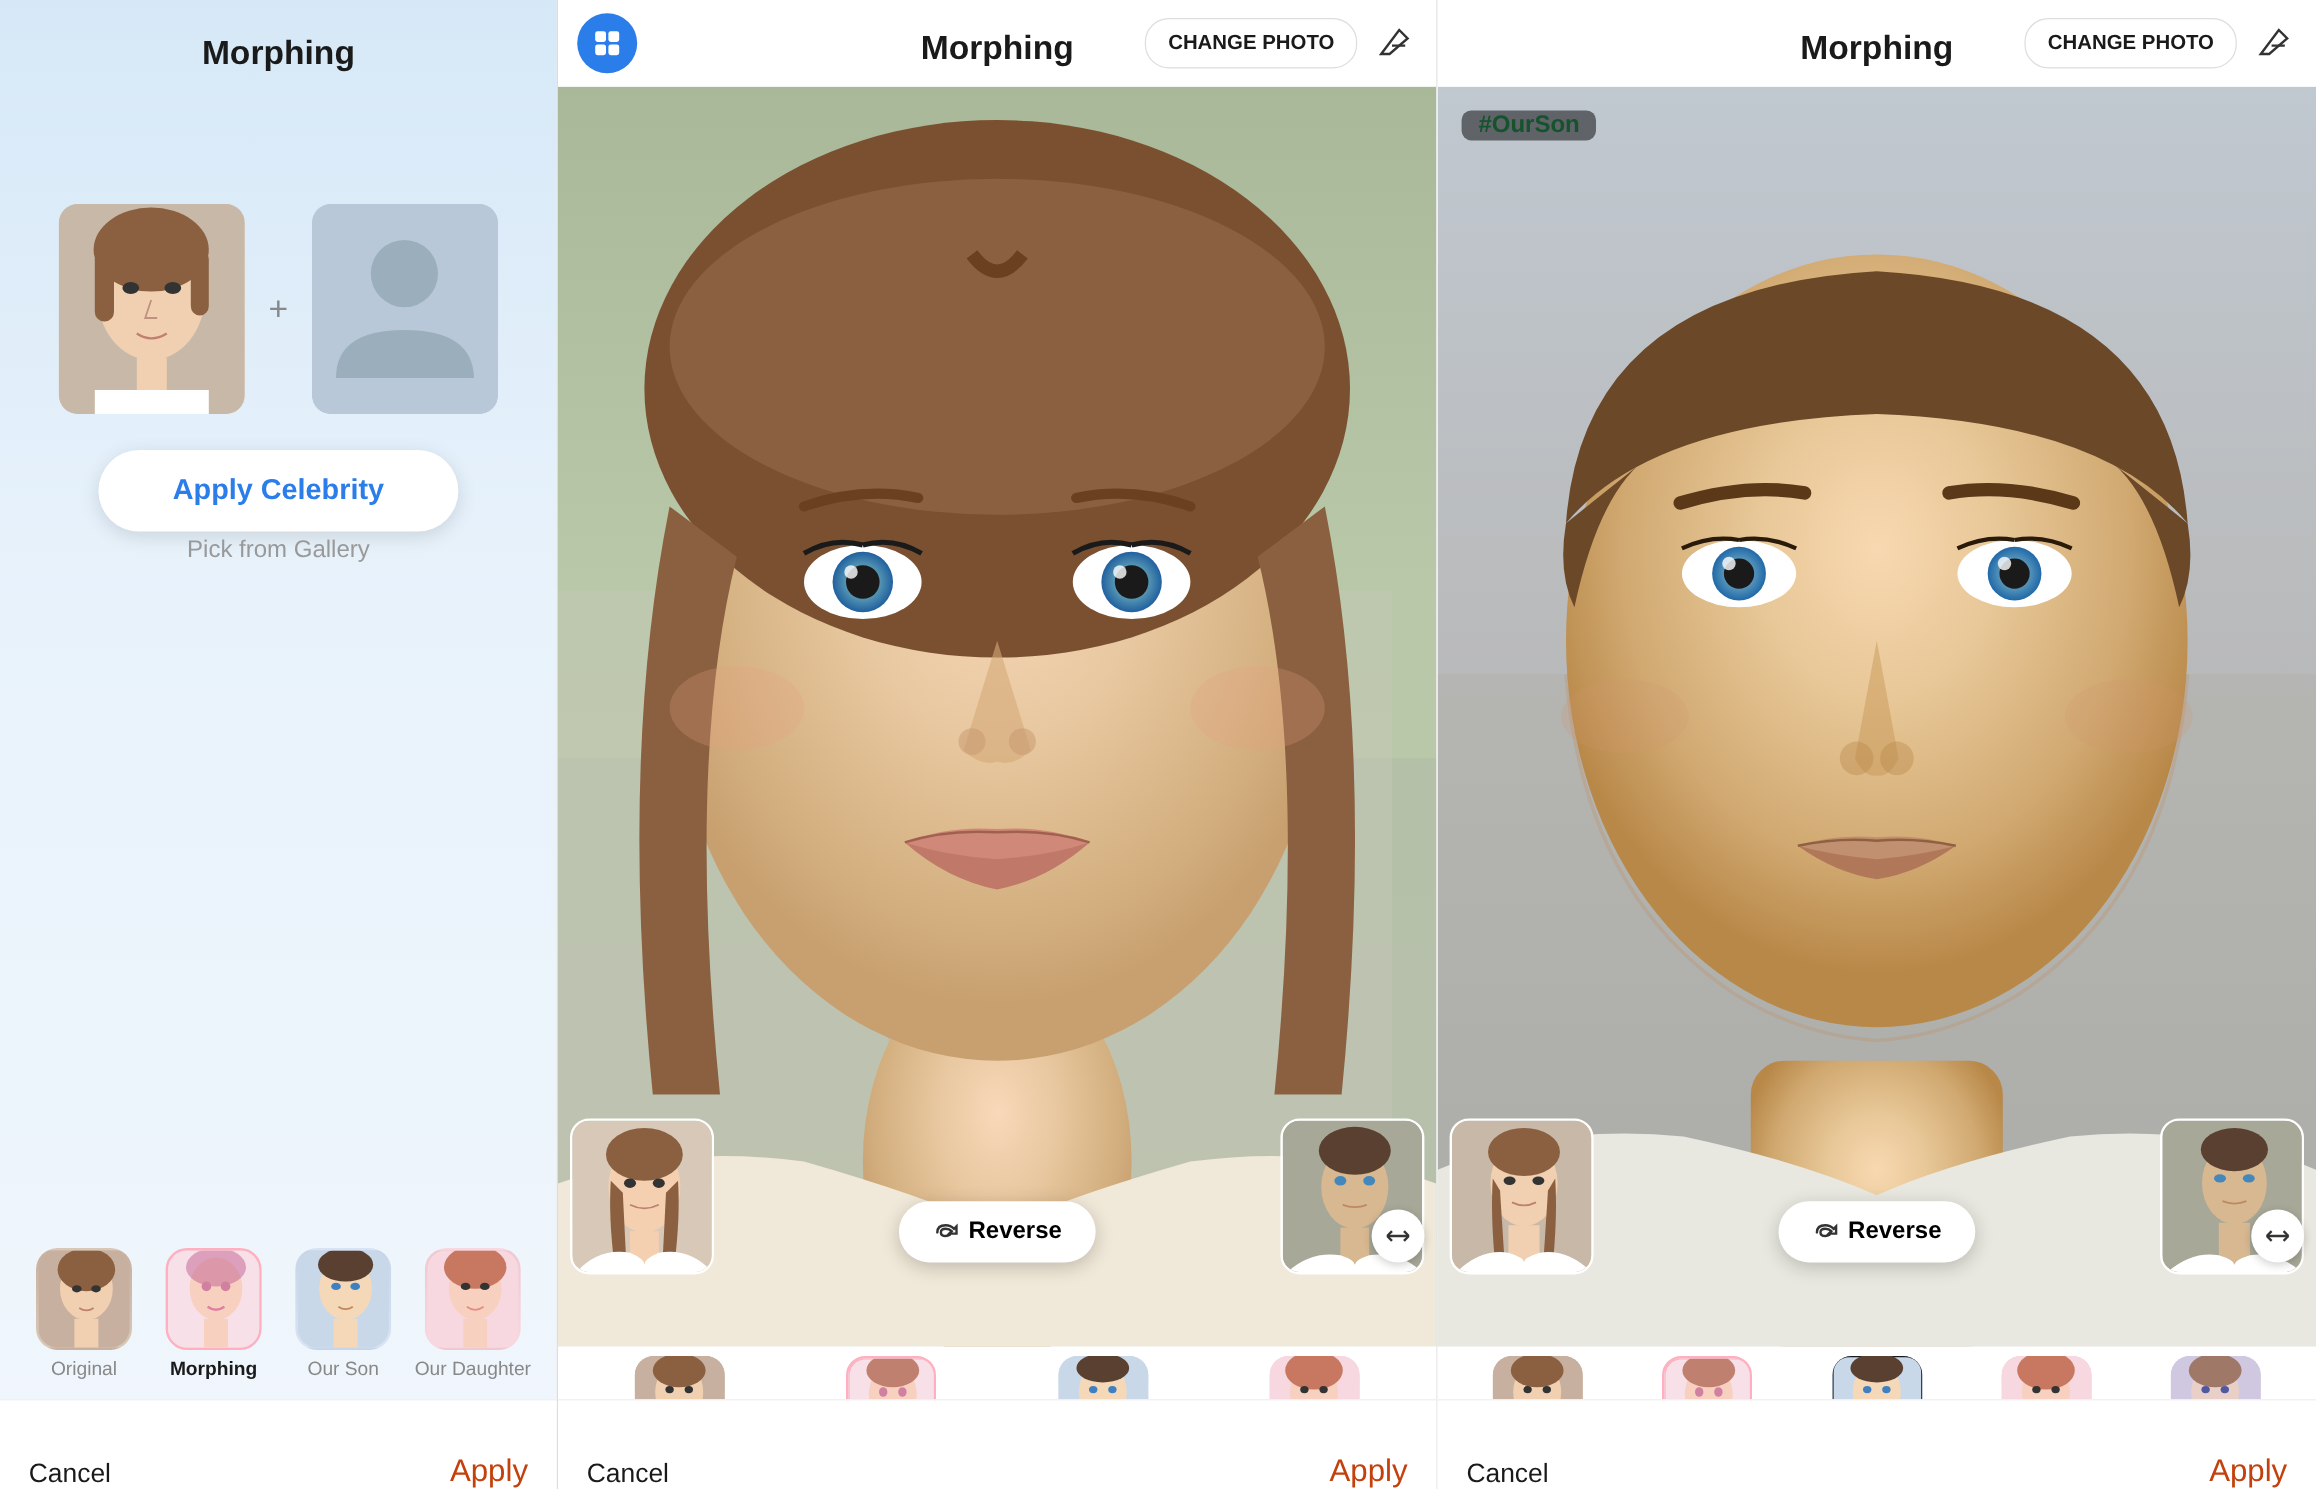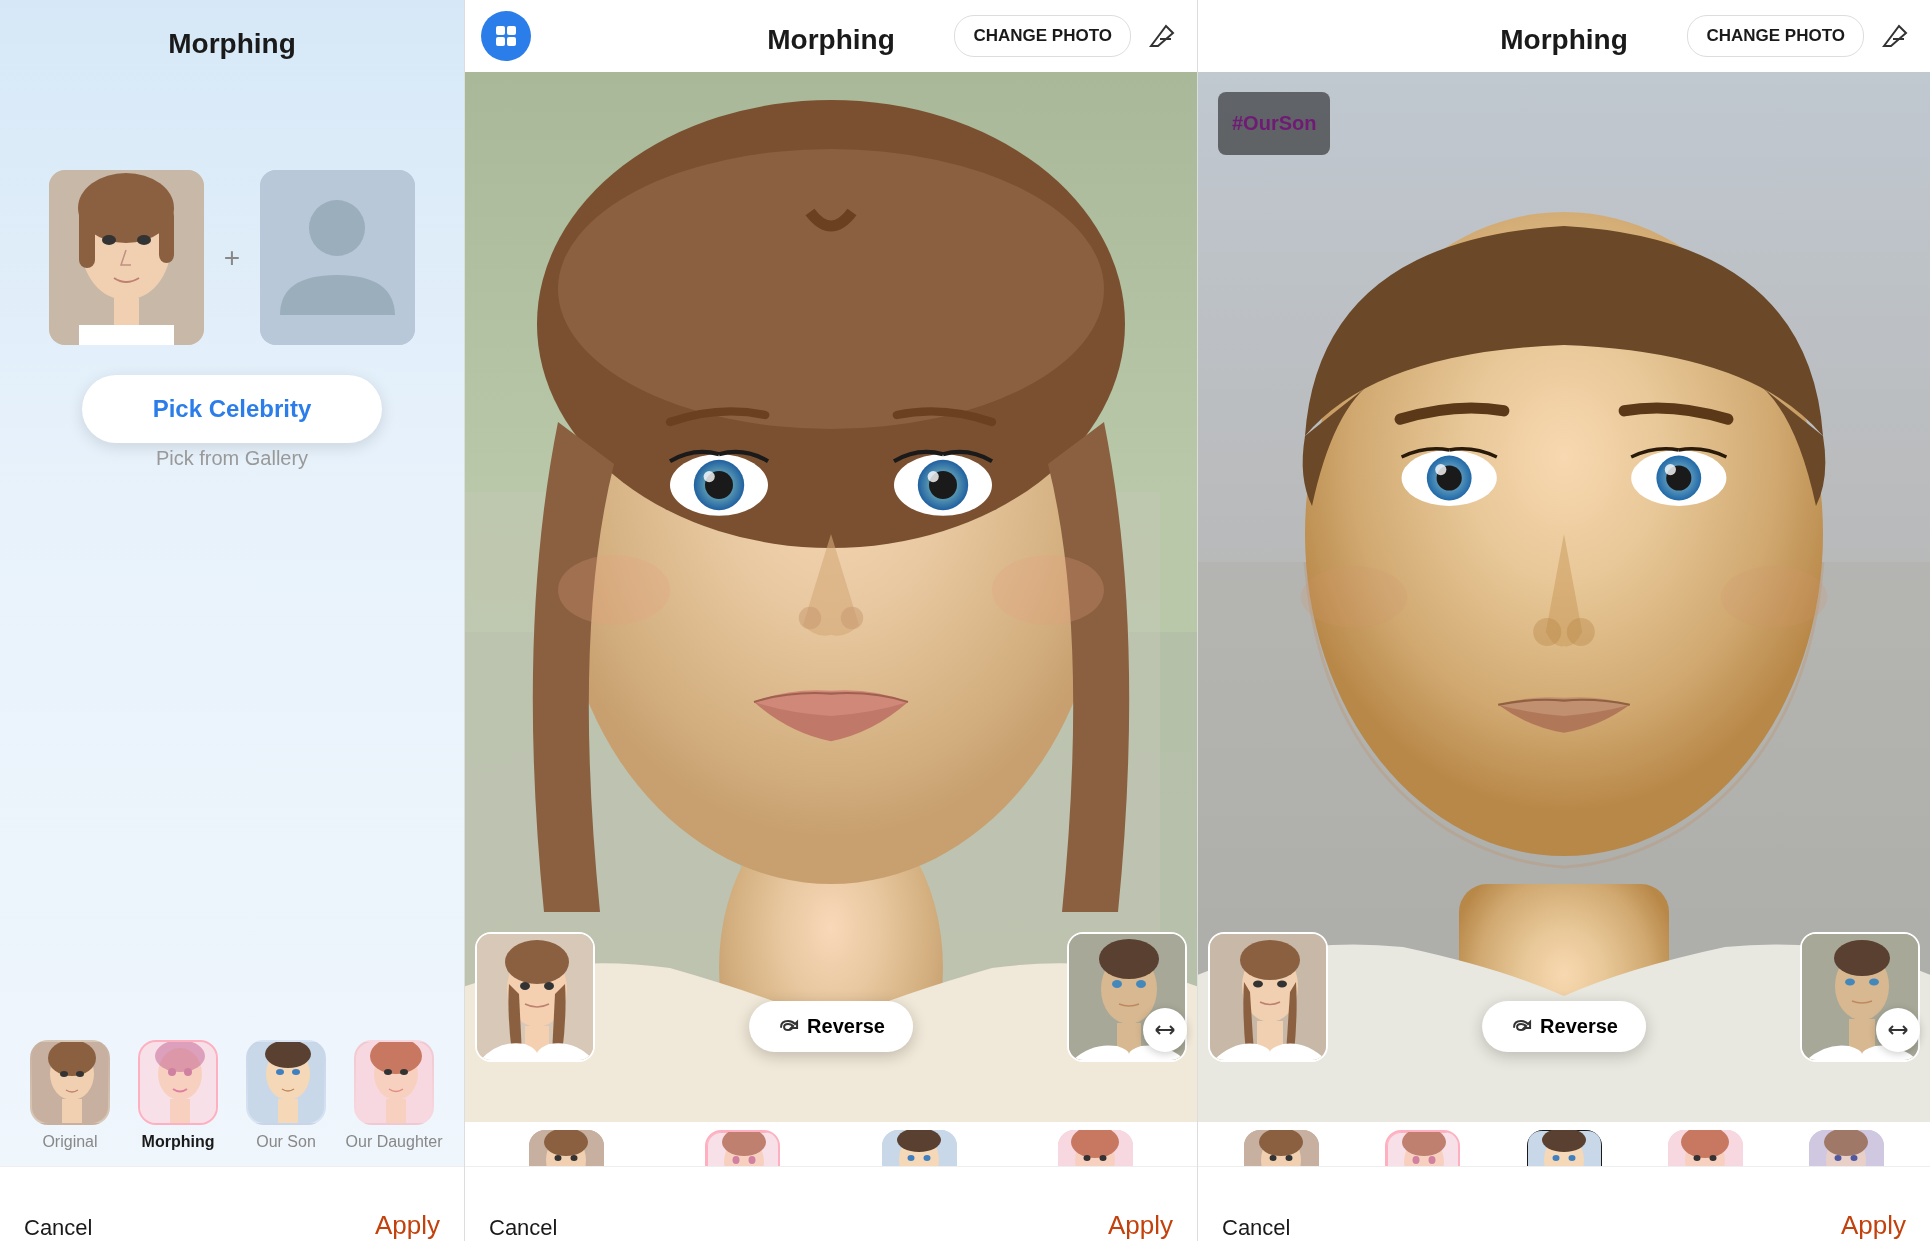--- a/index.html
+++ b/index.html
@@ -207,21 +207,20 @@
       top: 50%;
       transform: translateY(-50%);
     }
 
     .header-right {
       position: absolute;
       right: 16px;
       top: 50%;
       transform: translateY(-50%);
       display: flex;
-      align-items: center;
       gap: 10px;
     }
 
     .grid-icon-btn {
       width: 50px;
       height: 50px;
       background: #2b7de9;
       border-radius: 50%;
       border: none;
       cursor: pointer;
@@ -321,22 +320,22 @@
       font-size: 18px;
       box-shadow: 0 2px 8px rgba(0,0,0,0.2);
     }
 
     
     .hashtag-overlay {
       position: absolute;
       top: 20px;
       left: 20px;
       background: rgba(0,0,0,0.5);
-      color: #701a75;
-      padding: 20px 14px;
+      color: #14532d;
+      padding: 1px 14px;
       border-radius: 8px;
       font-size: 20px;
       font-weight: 600;
     }
 
     
     .result-tab-bar {
       display: flex;
       padding: 8px 16px;
       gap: 6px;
@@ -413,21 +412,21 @@
       <svg width="155" height="175" viewBox="0 0 155 175">
         <rect width="155" height="175" fill="#b8c8d8" rx="14"></rect>
 
         <circle cx="77" cy="58" r="28" fill="#9aaebc"></circle>
         <path d="M20 145 Q20 105 77 105 Q134 105 135 145" fill="#9aaebc"></path>
       </svg>
     </div>
   </div>
 
 
-  <button class="find-celebrity-btn">Pick Celebrity</button>
+  <button class="find-celebrity-btn">Apply Celebrity</button>
 
   <button class="gallery-btn">Pick from Gallery</button>
 
   <div class="tab-bar">
     <div class="tab-item">
       <div class="tab-thumb t-orig">
         <svg width="80" height="85" viewBox="0 0 80 85">
           <rect width="80" height="85" fill="#c8b0a0" rx="14"></rect>
           <ellipse cx="40" cy="32" rx="22" ry="26" fill="#f0d0b0"></ellipse>
           <ellipse cx="40" cy="16" rx="24" ry="18" fill="#8b6040"></ellipse>

